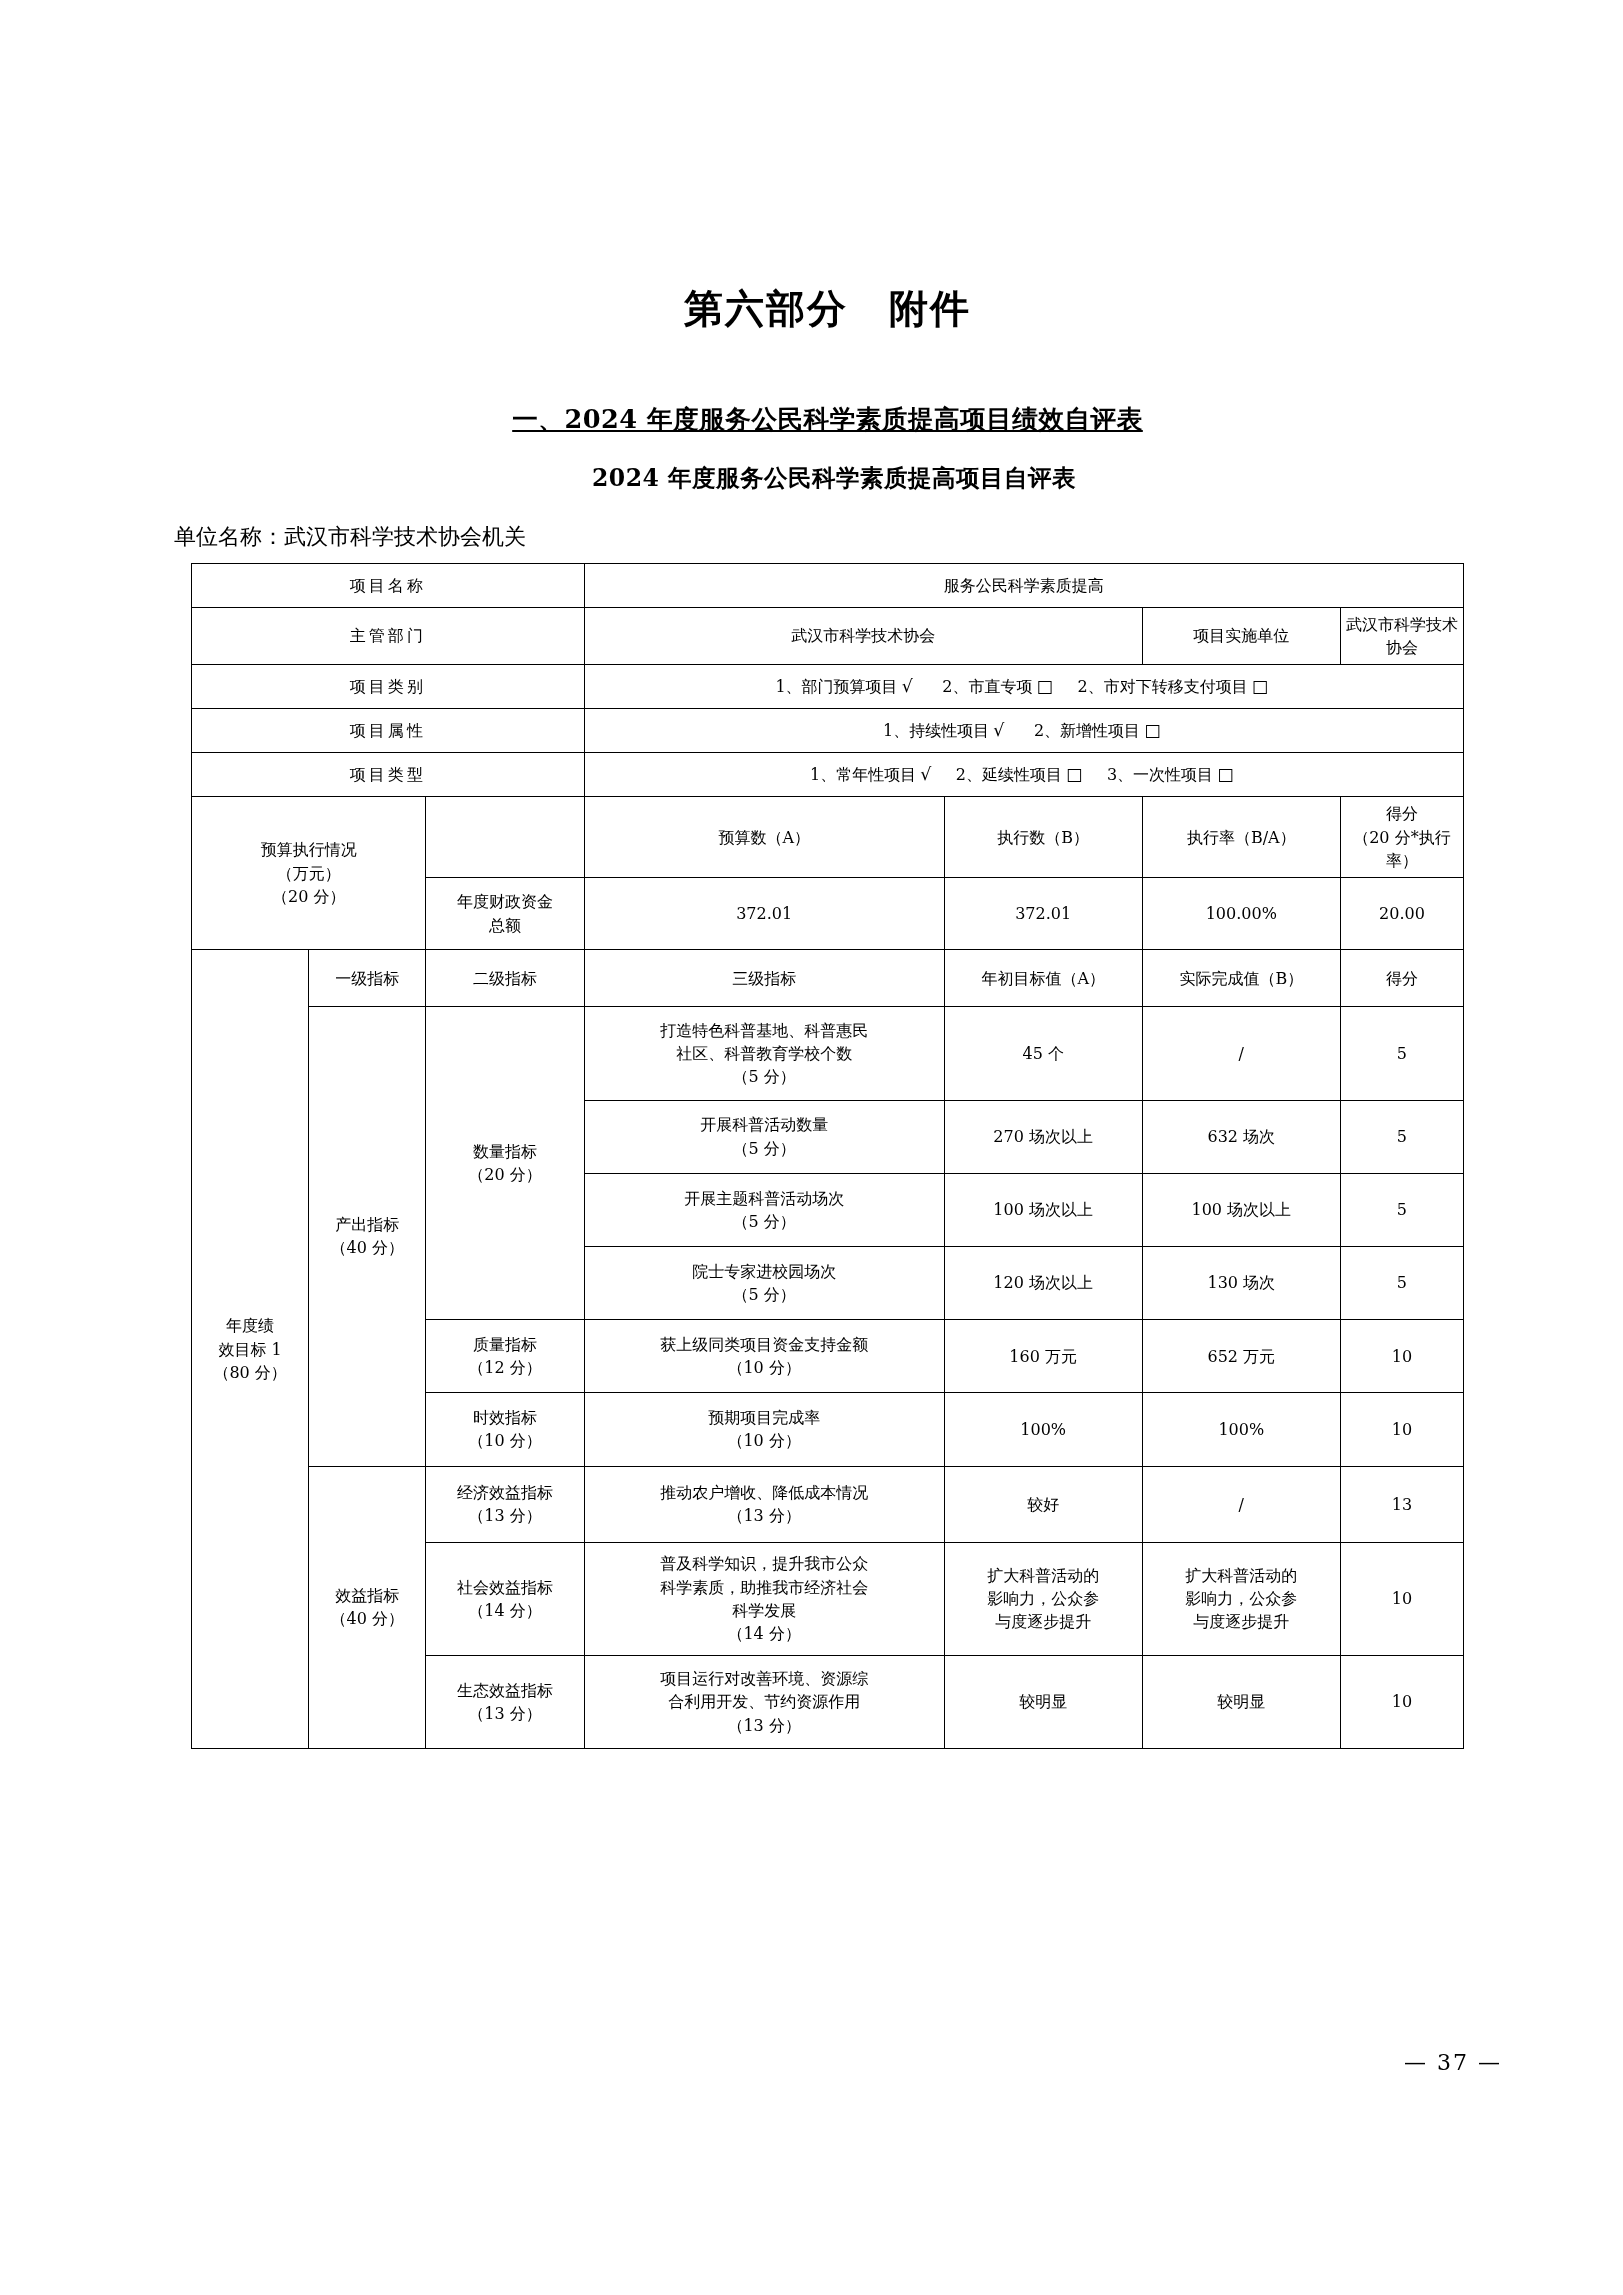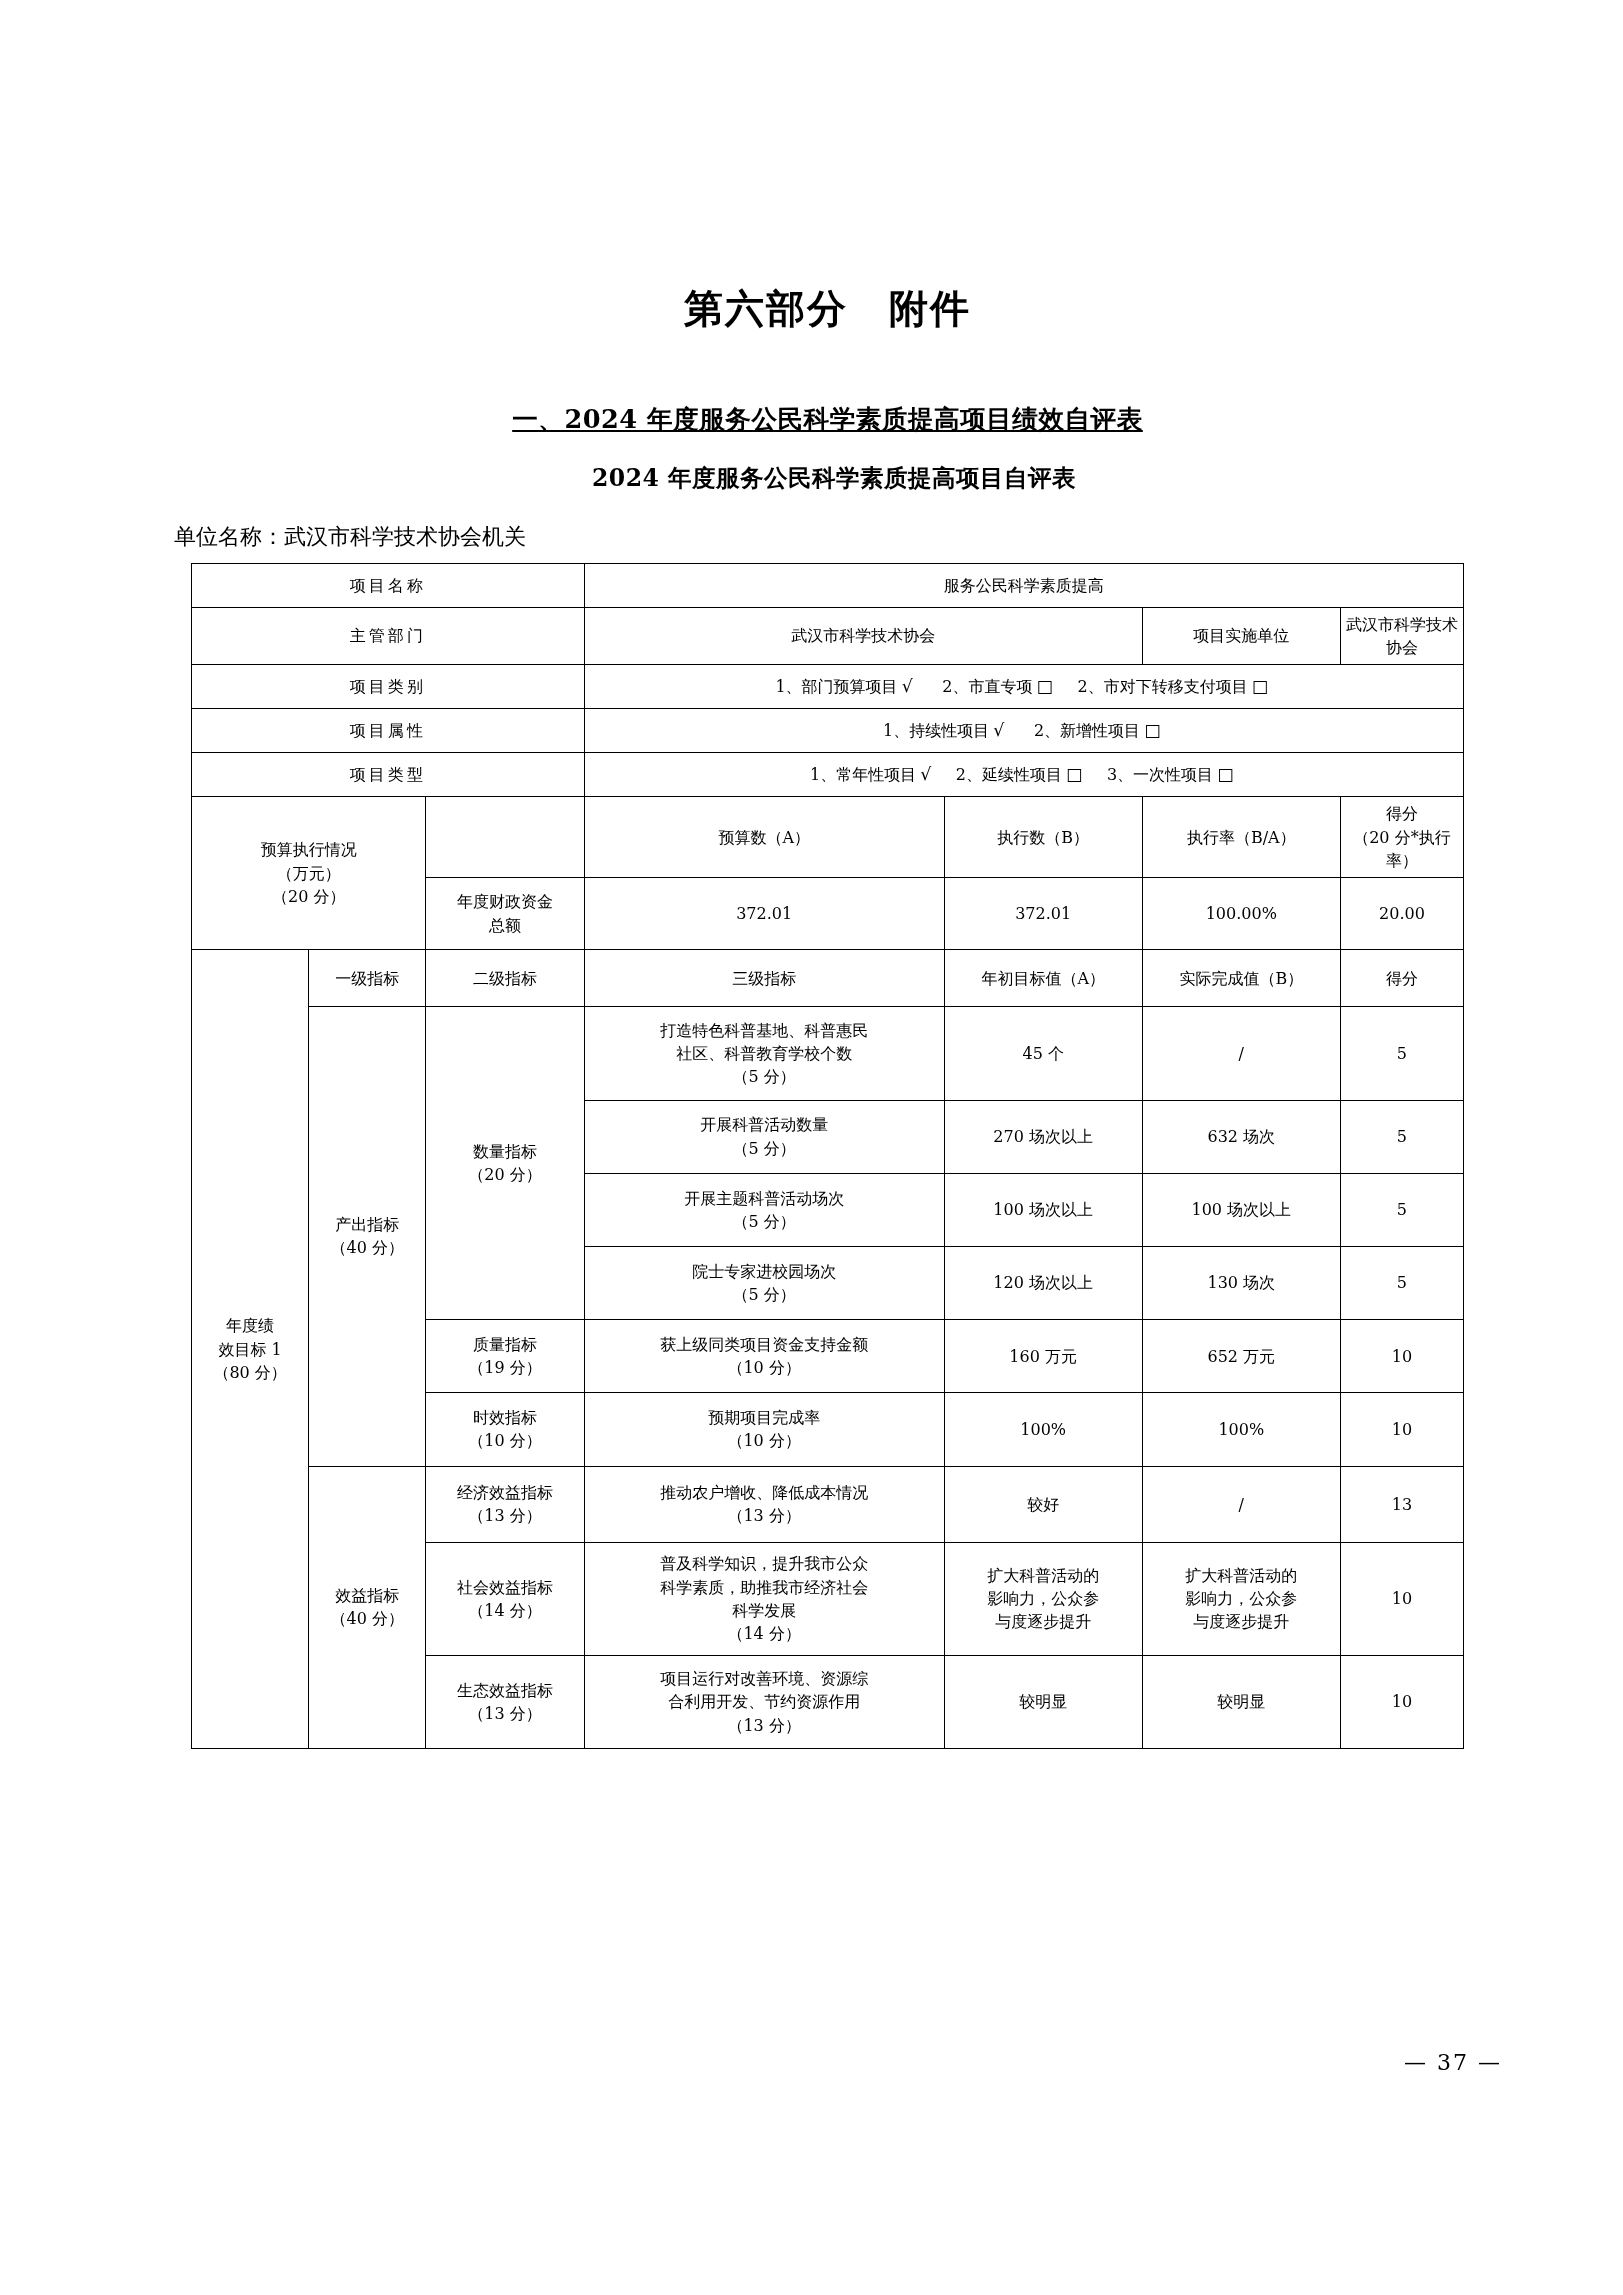--- a/index.html
+++ b/index.html
@@ -210,21 +210,21 @@
       </tr>
       <tr>
         <td class="cellwrap" style="height:62px">院士专家进校园场次
 （5 分）</td>
         <td>120 场次以上</td>
         <td>130 场次</td>
         <td>5</td>
       </tr>
       <tr>
         <td class="cellwrap">质量指标
-（19 分）</td>
+（12 分）</td>
         <td class="cellwrap" style="height:62px">获上级同类项目资金支持金额
 （10 分）</td>
         <td>160 万元</td>
         <td>652 万元</td>
         <td>10</td>
       </tr>
       <tr>
         <td class="cellwrap">时效指标
 （10 分）</td>
         <td class="cellwrap" style="height:62px">预期项目完成率

